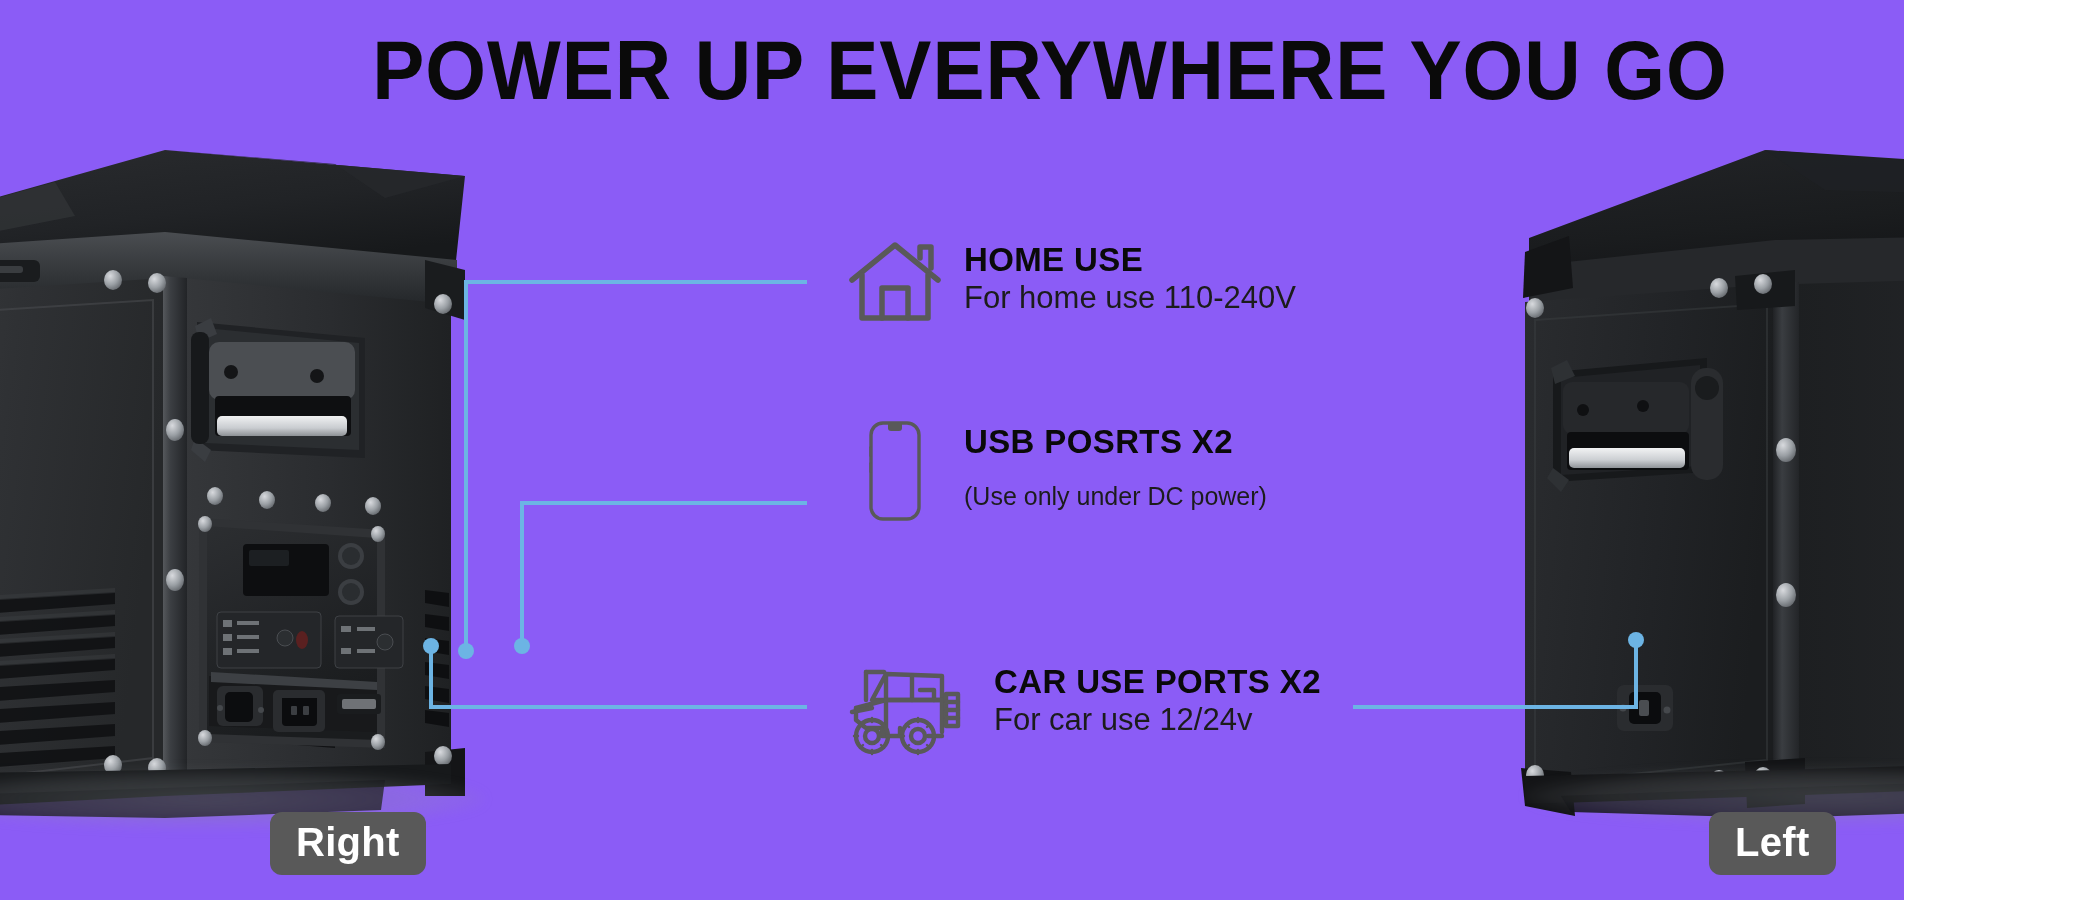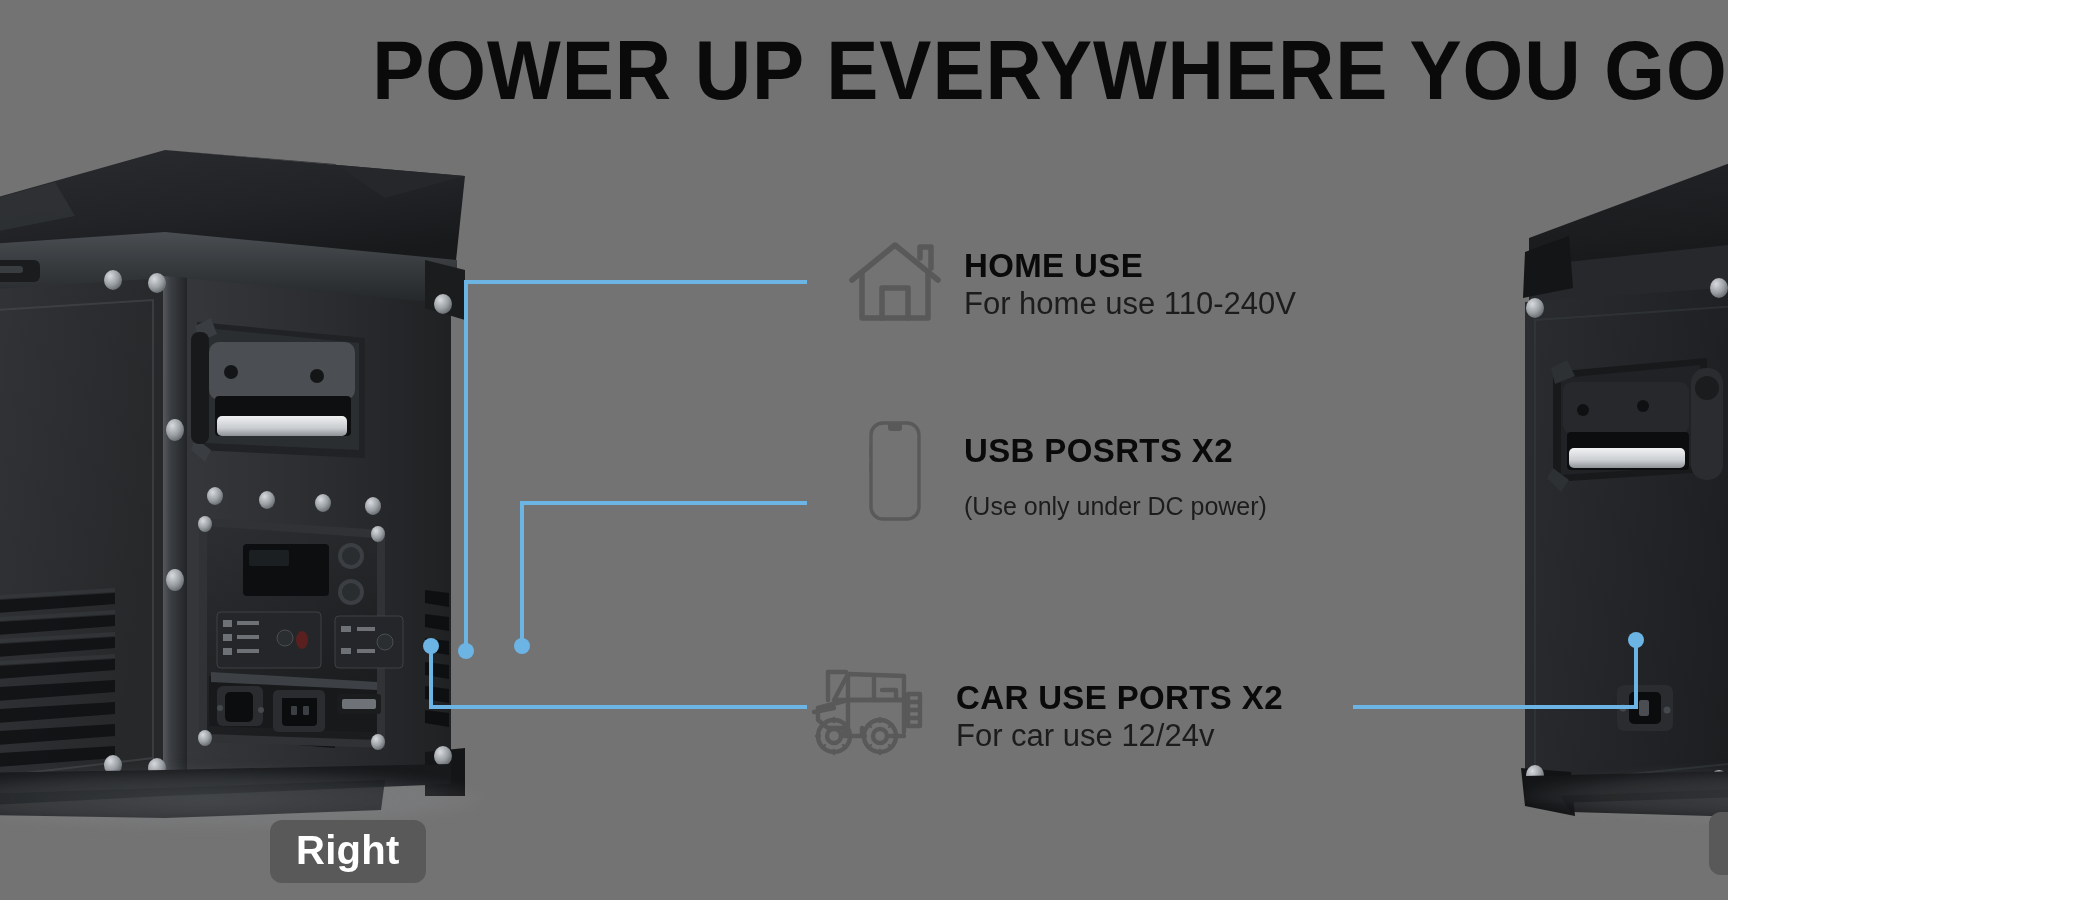--- a/index.html
+++ b/index.html
@@ -5,22 +5,22 @@
   * { box-sizing: border-box; }
   html, body {
     margin: 0; padding: 0;
     width: 2100px; height: 900px;
     background: #ffffff;
     font-family: "Liberation Sans", sans-serif;
     overflow: hidden;
   }
   #stage {
     position: relative;
-    width: 1728px; height: 900px;
-    background: #737373;
+    width: 1904px; height: 900px;
+    background: #8b5cf6;
     overflow: hidden;
   }
 
   
   #page-title {
     position: absolute;
     top: 26px; left: 0; width: 2100px;
     text-align: center;
     font-family: "Liberation Sans", sans-serif;
     font-weight: bold;
@@ -30,21 +30,21 @@
     transform: scaleX(0.93);
     transform-origin: center top;
     white-space: nowrap;
     line-height: 1.05;
   }
 
   
   .feature {
     position: absolute;
     display: flex;
-    align-items: flex-end;
+    align-items: flex-start;
     gap: 22px;
   }
   .feature .icon-wrap {
     flex: 0 0 auto;
     display: flex;
     align-items: center;
     justify-content: center;
   }
   .feature .txt { padding-top: 2px; }
   .feature .f-title {
@@ -68,38 +68,38 @@
     font-size: 25px;
     color: #1c1c1c;
     line-height: 1.3;
     margin-top: 20px;
     white-space: nowrap;
     font-weight: 400;
   }
 
   #feature-home { left: 848px; top: 238px; }
   #feature-usb  { left: 848px; top: 420px; }
-  #feature-car  { left: 804px; top: 660px; }
+  #feature-car  { left: 842px; top: 660px; }
 
   
   #leaders { position: absolute; inset: 0; pointer-events: none; }
 
   
   .pill {
     position: absolute;
     background: #595959;
     color: #ffffff;
     font-weight: bold;
     font-size: 40px;
     border-radius: 12px;
     padding: 10px 26px 13px 26px;
     line-height: 1;
     letter-spacing: 0.3px;
   }
-  #badge-right { left: 270px; top: 812px; margin-top: 8px; }
+  #badge-right { left: 270px; top: 812px; }
   #badge-left  { left: 1709px; top: 812px; }
 
   
   .unit { position: absolute; }
 
   
   #unit-right-view { left: -135px; top: 120px; width: 740px; height: 700px; }
   
   #unit-left-view  { left: 1495px; top: 120px; width: 720px; height: 700px; }
 

